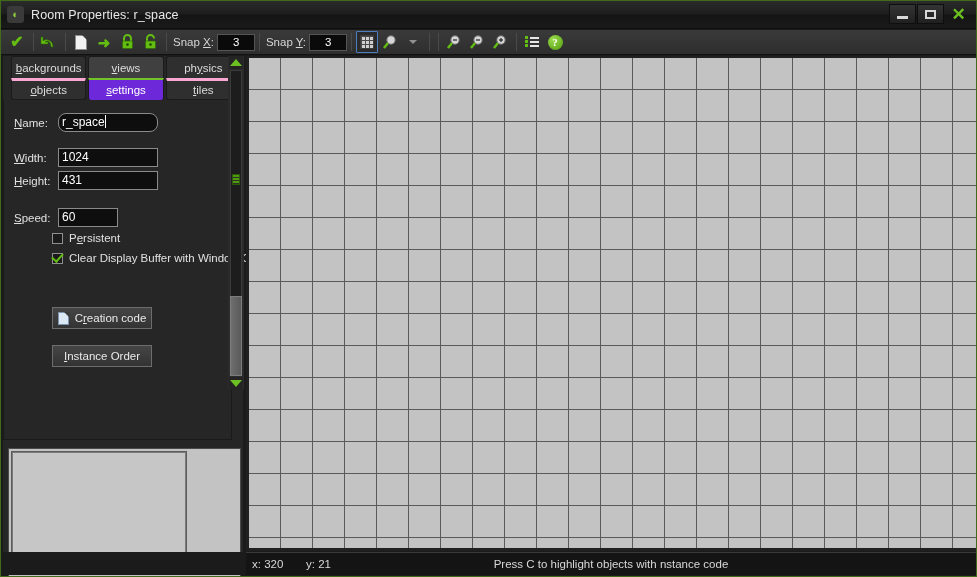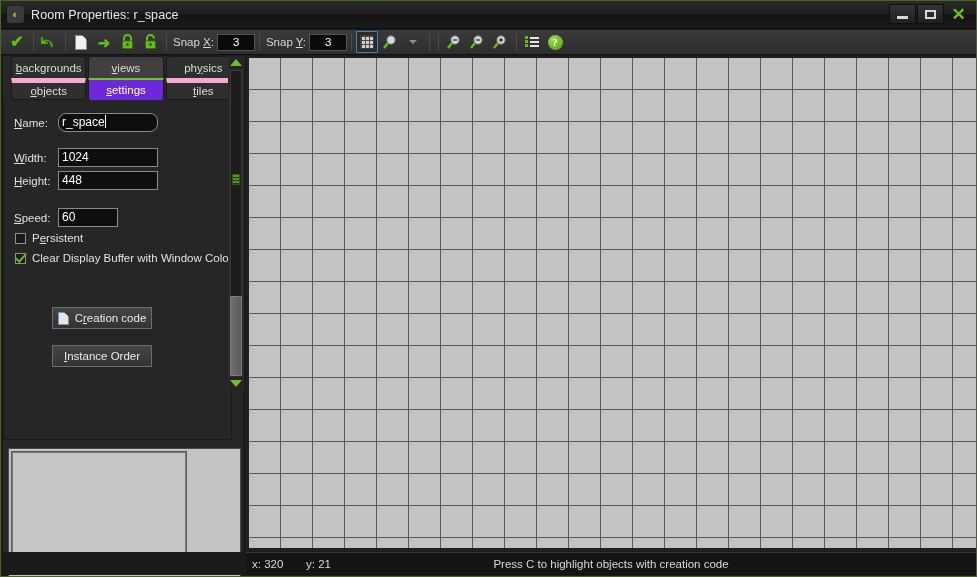--- a/index.html
+++ b/index.html
@@ -156,21 +156,21 @@
   .tab.active-top {
     background: #404040; border-color: #1a1a1a;
   }
   .tab.active {
     background: #262626;
     border-top: 2px solid #72c327;
     color: #ffffff;
   }
   .tab.first { margin-left: 8px; }
   .tabrow-bot { margin-top: 0; }
-  .tabrow-bot .tab { border-radius: 0 0 3px 3px; border-top: 5px solid #f9a8d4; border-bottom: 1px solid #1a1a1a; }
+  .tabrow-bot .tab { border-radius: 0 0 3px 3px; border-top: 3px solid #f9a8d4; border-bottom: 1px solid #1a1a1a; }
   .tabrow-bot .tab.active { border-top: 2px solid #72c327; border-bottom: none; background:#6d28d9; }
 
   .tab-body {
     position: absolute; left: 0; top: 44px; width: 229px; height: 340px;
     background: #262626;
     border: 1px solid #1a1a1a;
     border-top: none;
   }
 
   
@@ -181,21 +181,21 @@
     background: #0e0e0e; border: 1px solid #8a8a8a;
     color: #ffffff; font-size: 12px; height: 19px;
     padding: 0 3px; line-height: 17px;
     font-family: "Liberation Sans", sans-serif;
     position: relative;
   }
   .caret {
     display: inline-block; width: 1px; height: 13px; background: #fff;
     vertical-align: -2px; margin-left: 0px;
   }
-  .chk-row { position: absolute; display: flex; align-items: center; gap: 6px; }
+  .chk-row { position: absolute; display: flex; align-items: center; gap: 6px; margin-left: 37px; }
   .chk {
     width: 11px; height: 11px; background: #1a1a1a;
     border: 1px solid #8f8f8f; position: relative; flex: 0 0 auto;
   }
   .chk.on:after {
     content: "";
     position: absolute; left: 1px; top: -3px;
     width: 5px; height: 9px;
     border: solid #63bd12; border-width: 0 2px 2px 0;
     transform: rotate(42deg);
@@ -443,21 +443,21 @@
         <span class="finput" style="width:100px;border-radius:8px;"><span>r_space</span><span class="caret"></span></span>
       </div>
 
       <div class="frow" style="left:10px; top:48px;">
         <span class="flabel"><u>W</u>idth:</span>
         <span class="finput" style="width:100px;"><span>1024</span></span>
       </div>
 
       <div class="frow" style="left:10px; top:71px;">
         <span class="flabel"><u>H</u>eight:</span>
-        <span class="finput" style="width:100px;"><span>448</span></span>
+        <span class="finput" style="width:100px;"><span>431</span></span>
       </div>
 
       <div class="frow" style="left:10px; top:108px;">
         <span class="flabel"><u>S</u>peed:</span>
         <span class="finput" style="width:60px;"><span>60</span></span>
       </div>
 
       <div class="chk-row" style="left:11px; top:132px;">
         <span class="chk"></span>
         <span class="chk-label">P<u>e</u>rsistent</span>
@@ -497,16 +497,16 @@
   </div>
 
   <div class="canvas-wrap">
     <div class="grid"></div>
   </div>
 
   <div class="statusbar-left"></div>
   <div class="statusbar">
     <span class="sb-x">x: 320</span>
     <span class="sb-y">y: 21</span>
-    <span class="sb-hint">Press C to highlight objects with creation code</span>
+    <span class="sb-hint">Press C to highlight objects with nstance code</span>
   </div>
 
 </div>
 
 </body></html>

